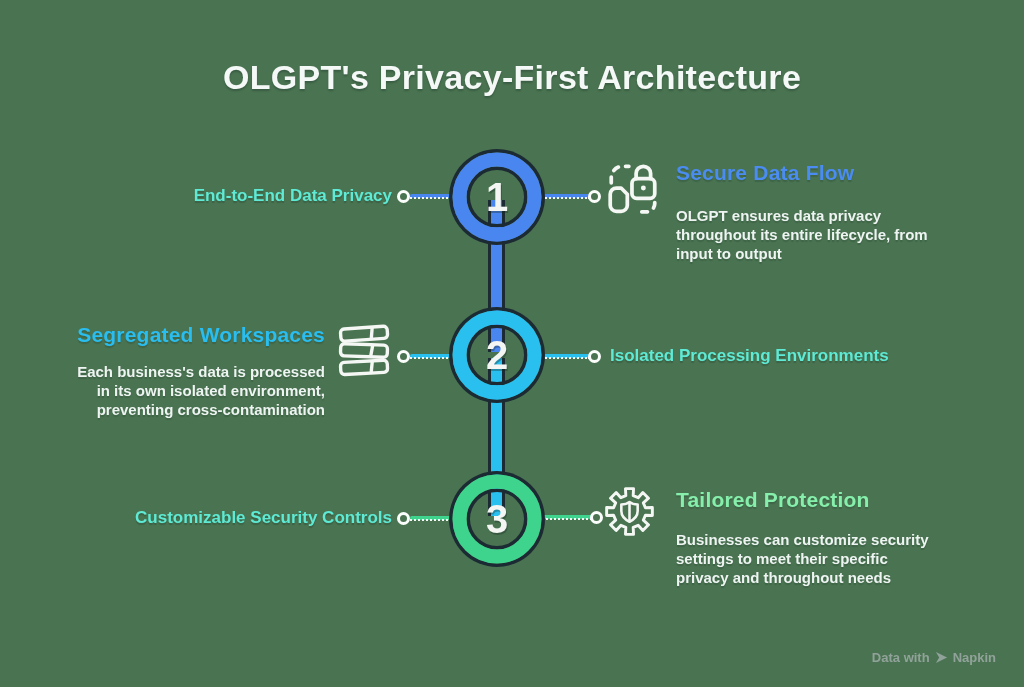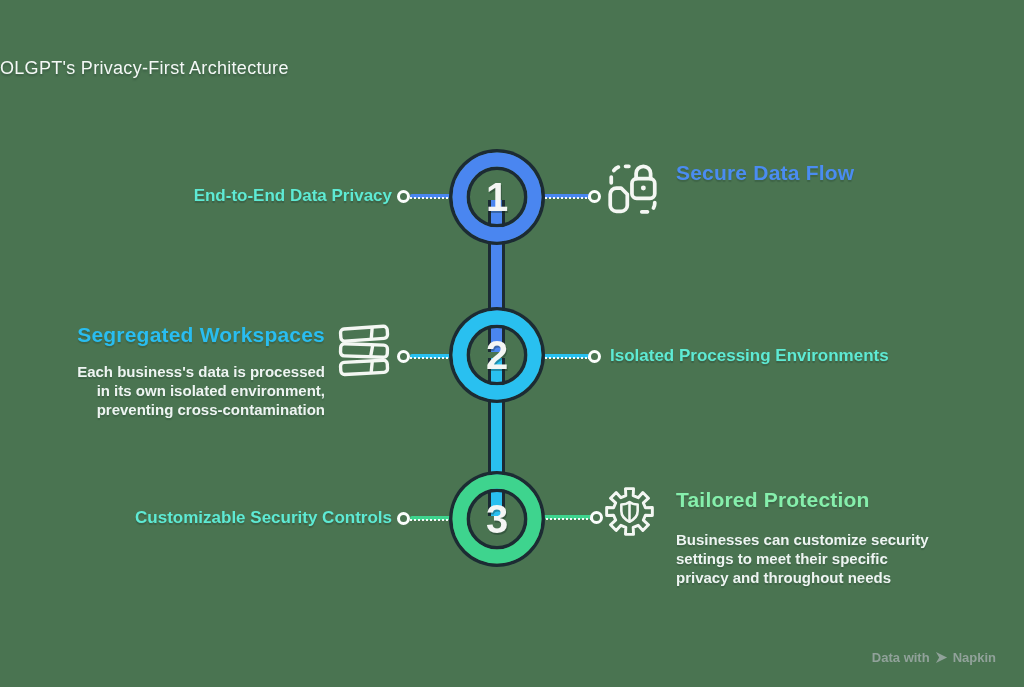--- a/index.html
+++ b/index.html
@@ -5,22 +5,22 @@
   * { margin:0; padding:0; box-sizing:border-box; }
   body { background:#333; }
   .canvas {
     position:relative; width:1024px; height:687px;
     background:#4a7451; overflow:hidden;
     font-family:"Liberation Sans", sans-serif;
     color:#eef4f2;
   }
   .abs { position:absolute; }
   .title {
-    left:0; right:0; top:58px; text-align:left;
-    font-size:18px; font-weight:normal; color:#f4f8f6;
+    left:0; right:0; top:58px; text-align:center;
+    font-size:34px; font-weight:bold; color:#f4f8f6;
     letter-spacing:.3px; text-shadow:0 2px 2px rgba(20,40,35,.3);
   }
   
   .num-circle {
     width:89px; height:89px; border-radius:50%;
     border:14px solid var(--c);
     box-shadow:0 0 0 3.5px #1c2b33, inset 0 0 0 3.5px #1c2b33;
     display:flex; align-items:center; justify-content:center;
     transform:translate(-50%,-50%); z-index:3; background:transparent;
   }
@@ -91,20 +91,21 @@
     <svg width="58" height="58" viewBox="0 0 56 56" fill="none" stroke="#f4f7f3" stroke-width="3.6" stroke-linecap="round" stroke-linejoin="round">
       <path d="M7,24 v-5 a11,11 0 0 1 11,-11 h6" stroke-dasharray="5.5 7"></path>
       <path d="M31,20 v-5 a7,7 0 0 1 14,0 v5"></path>
       <rect x="27" y="20" width="22" height="19" rx="4.5"></rect>
       <circle cx="38" cy="29" r="2.4" fill="#f4f7f3" stroke="none"></circle>
       <path d="M6,35 a6,6 0 0 1 6,-6 h4.5 l6,6 v10.5 a6,6 0 0 1 -6,6 h-4.5 a6,6 0 0 1 -6,-6 z"></path>
       <path d="M49,43 v1 a8,8 0 0 1 -8,8 h-7" stroke-dasharray="5.5 7"></path>
     </svg>
   </span>
   <div class="abs heading blue" style="left:676px; top:161px;text-align:right;">Secure Data Flow</div>
+  <div class="abs body-text" style="left:676px; top:206px; width:274px;">OLGPT ensures data privacy throughout its entire lifecycle, from input to output</div>
 
   <div class="abs num-circle" style="--c:#29c0f0; left:497px; top:355px;">
     <span>2</span>
   </div>
   <div class="abs dot" style="left:397px; top:350px;"></div>
   <div class="abs h-line" style="--c:#29c0f0; left:410px; top:354px; width:42px;"></div>
   <div class="abs h-line" style="--c:#29c0f0; left:542px; top:354px; width:48px;"></div>
   <div class="abs dot" style="left:588px; top:350px;"></div>
 
   <div class="abs right-align" style="right:699px; top:323px;">

